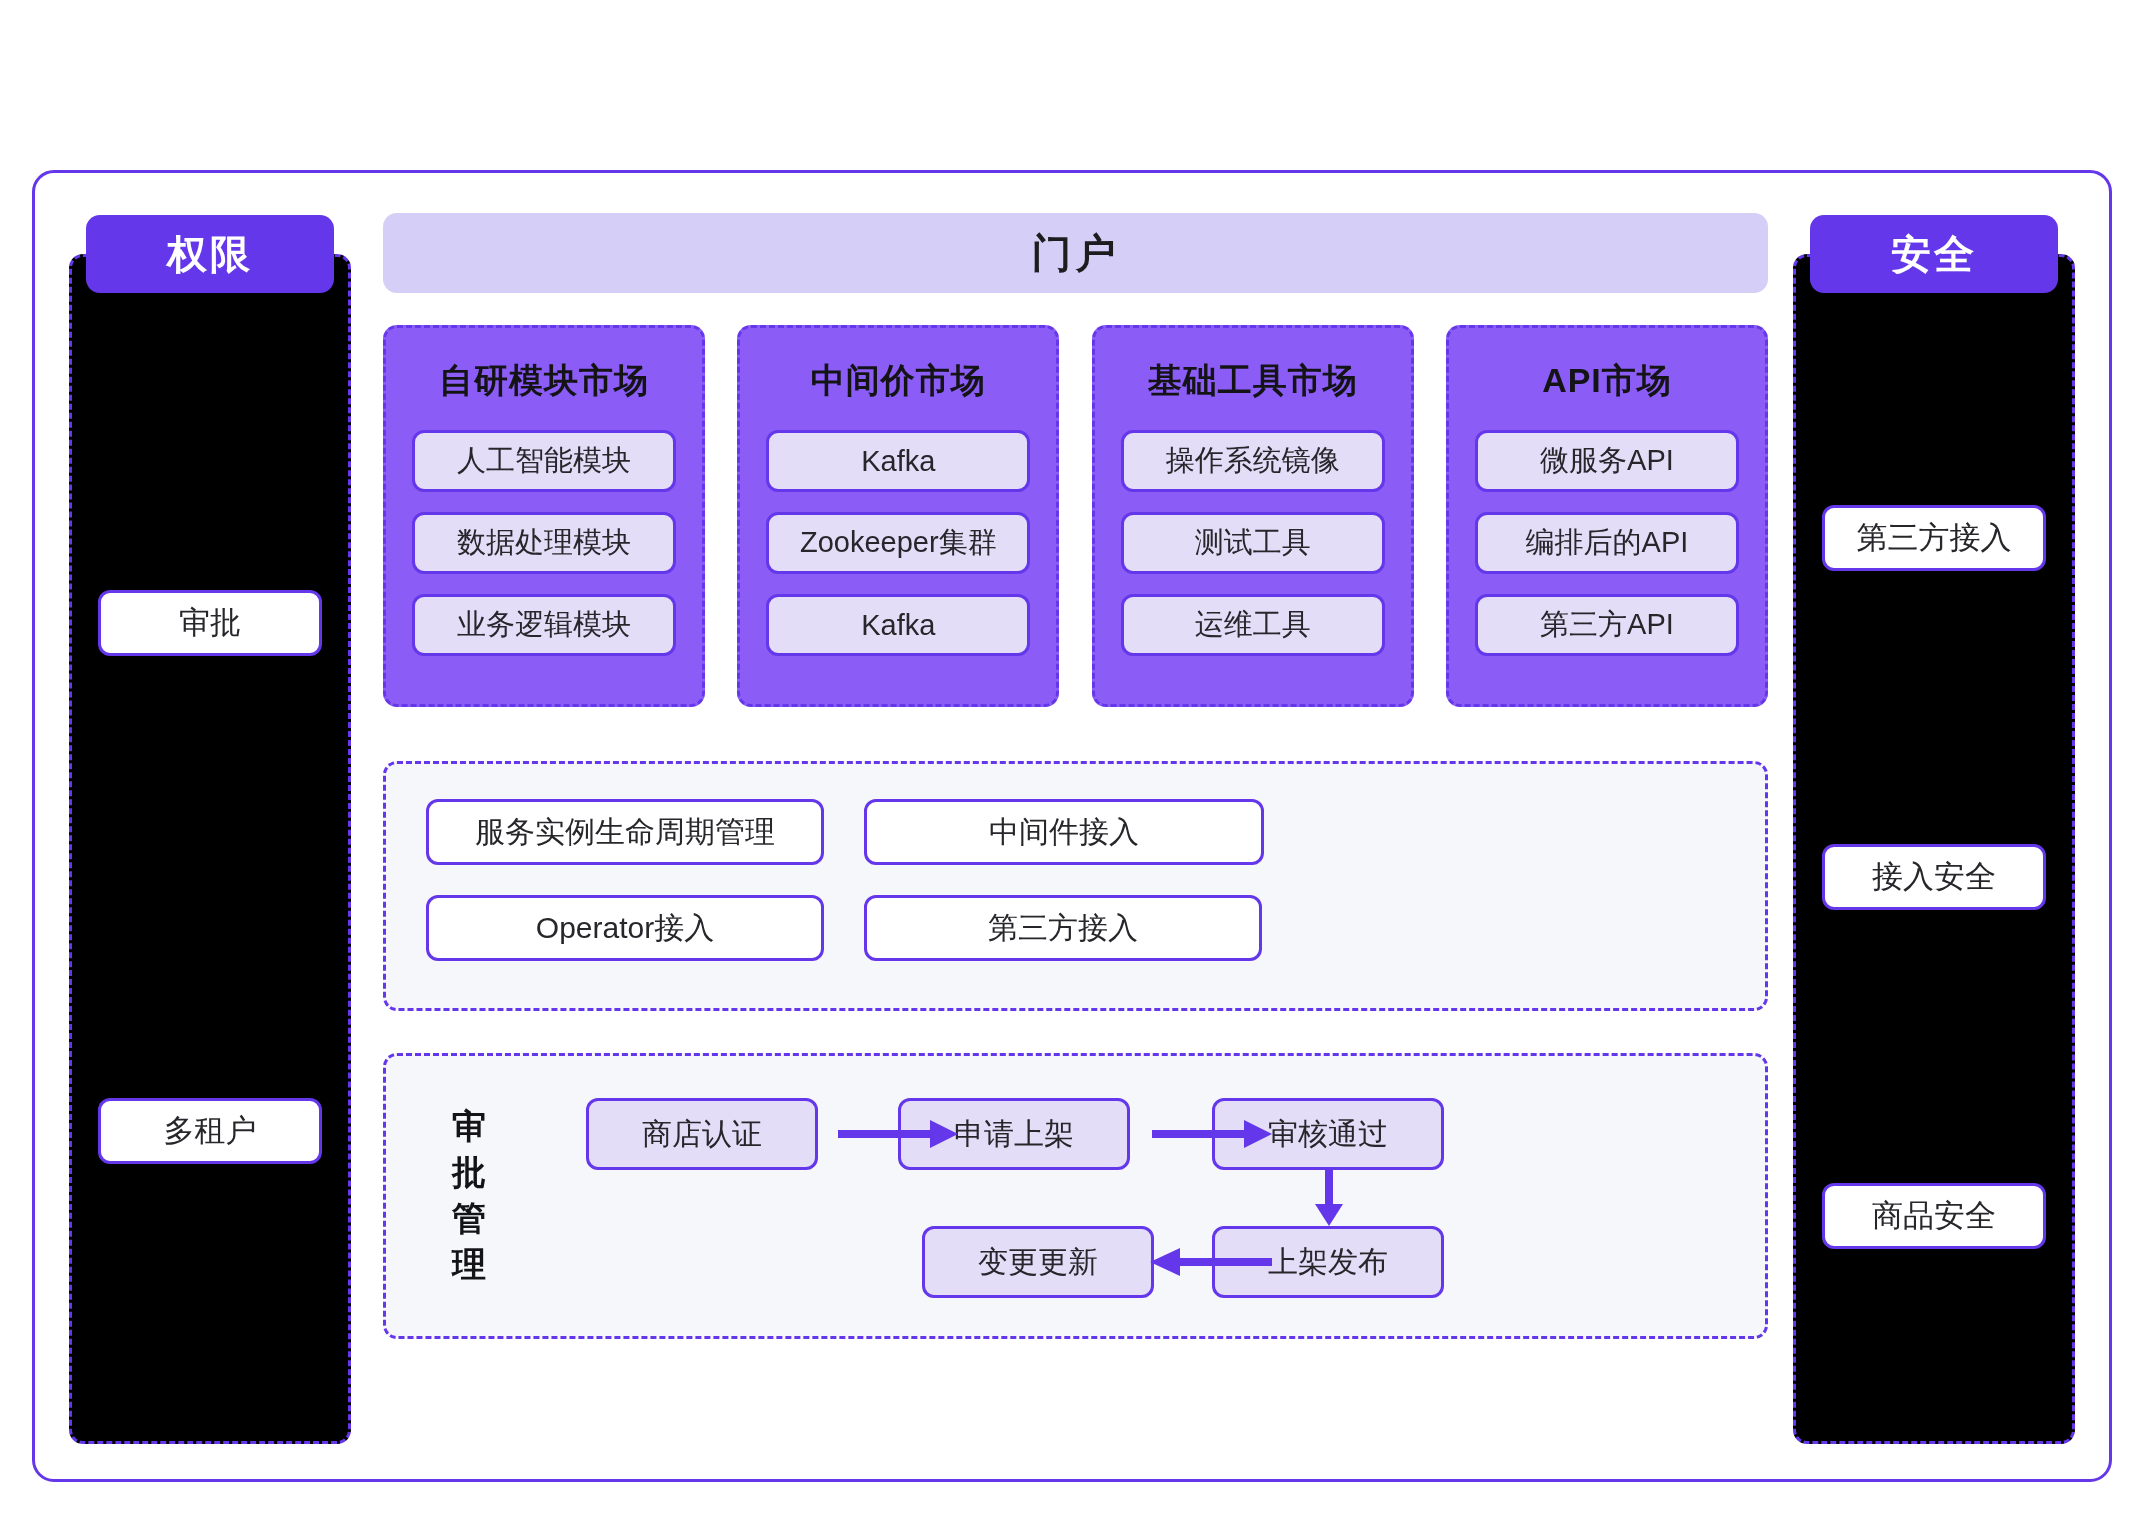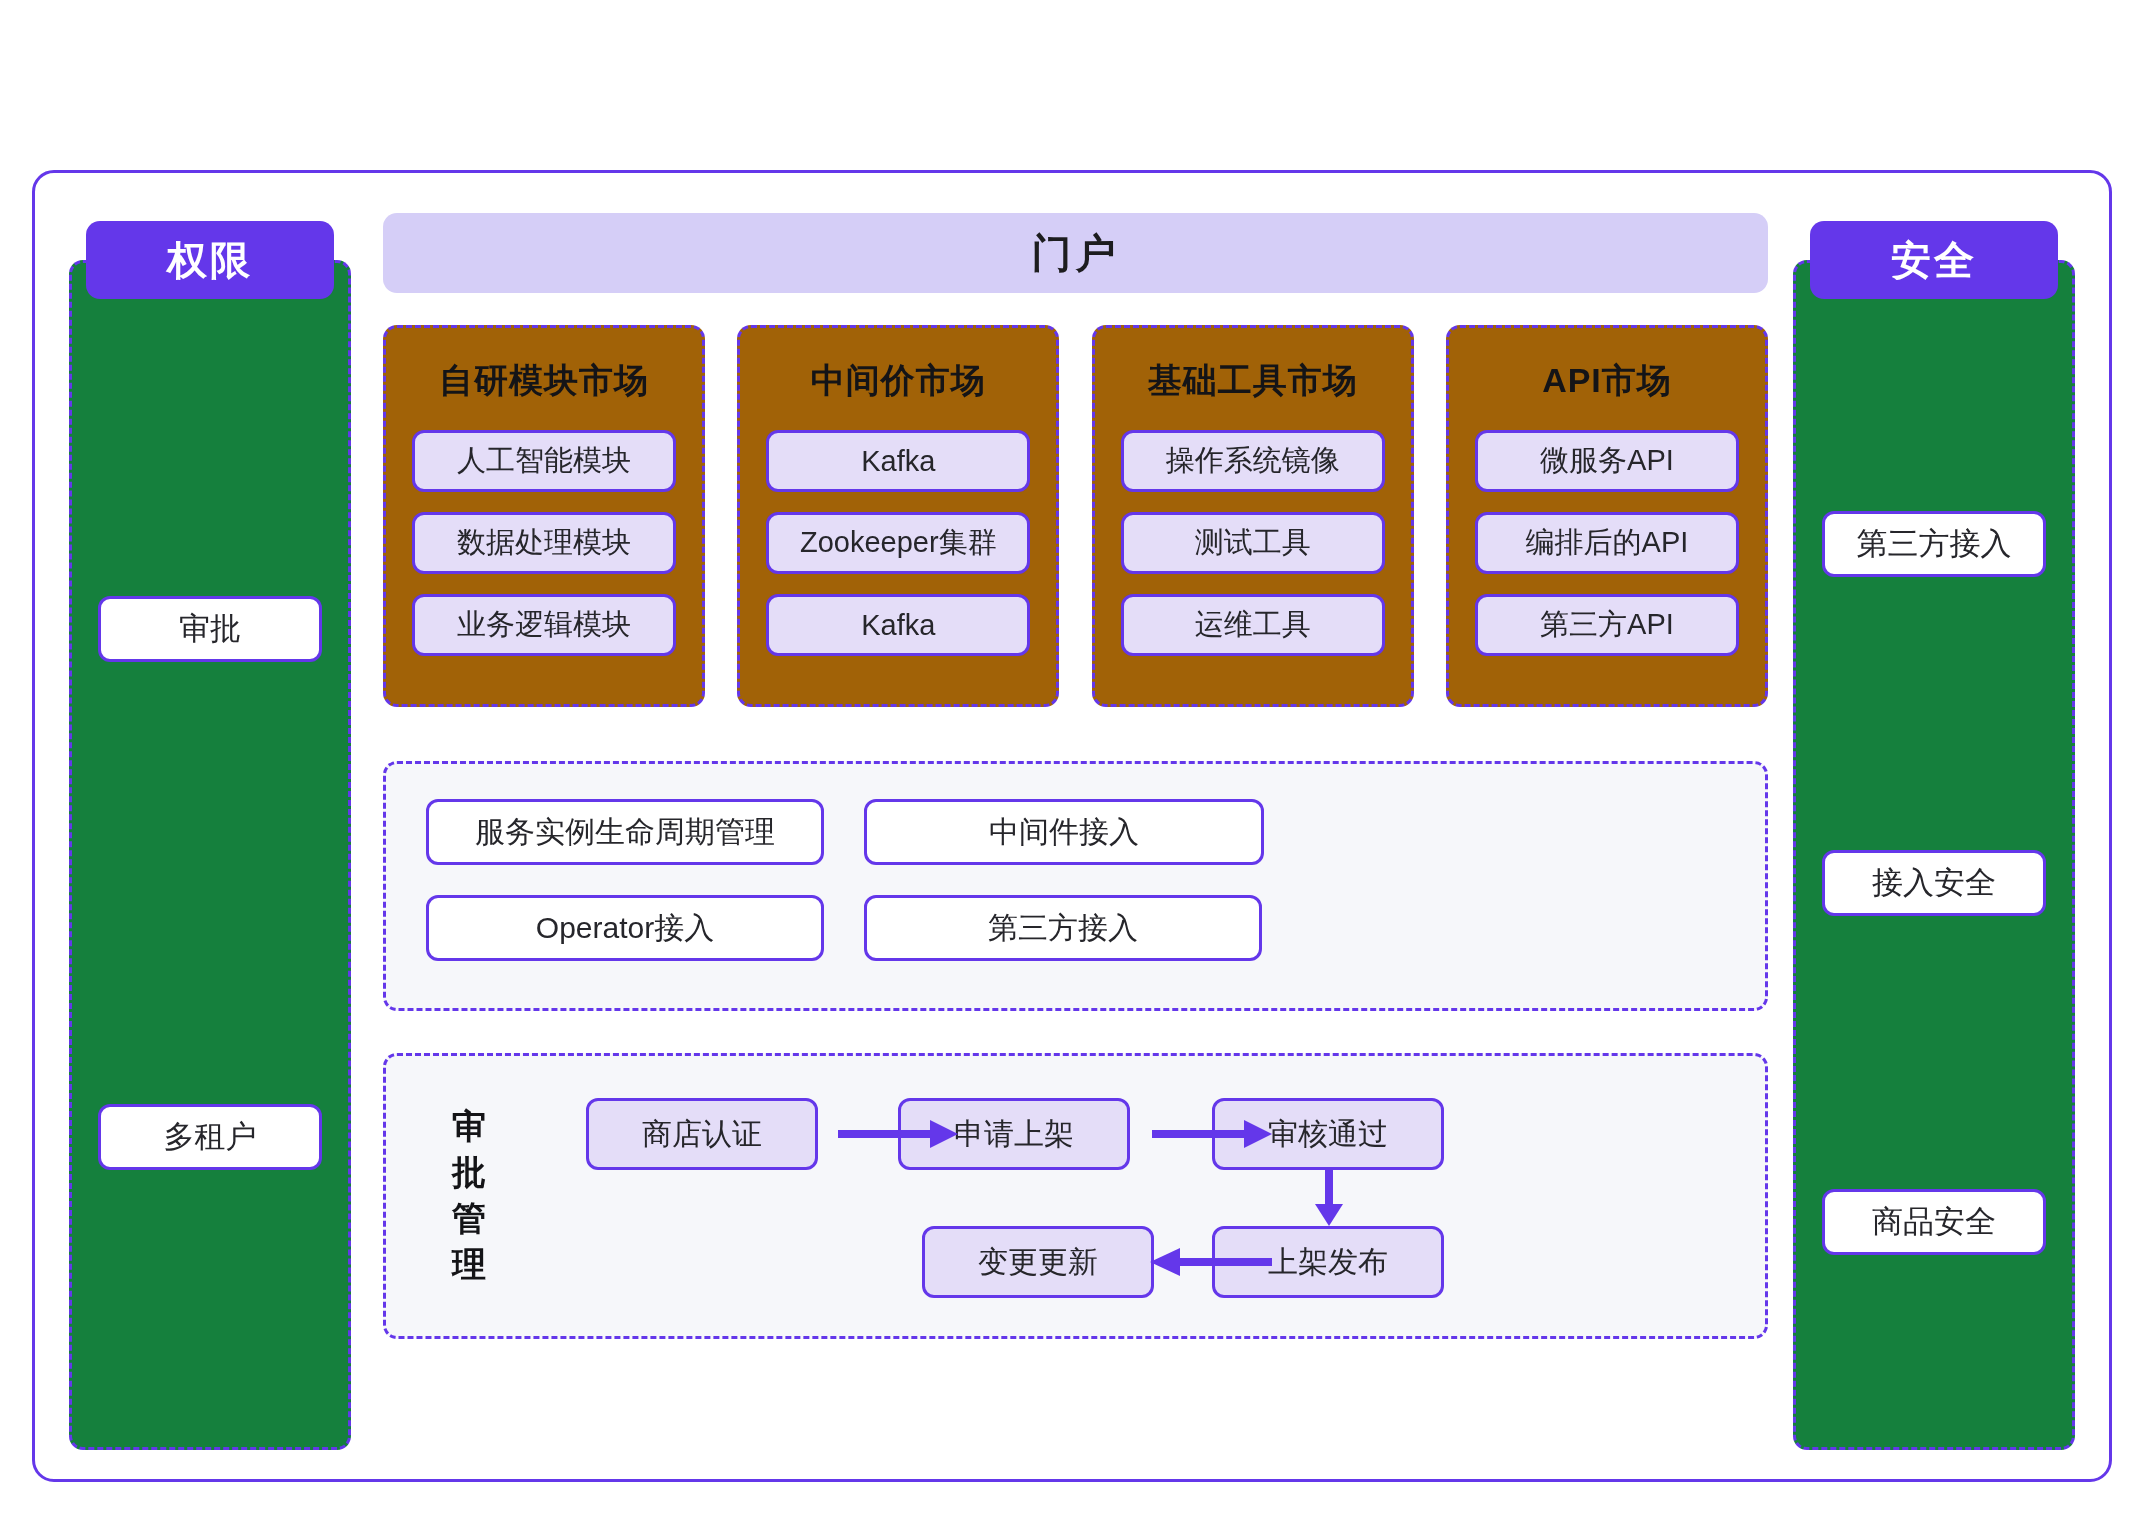--- a/index.html
+++ b/index.html
@@ -24,27 +24,27 @@
     height: 1312px;
     box-sizing: border-box;
     border: 3px solid #6437ea;
     border-radius: 22px;
     background: #ffffff;
   }
 
   
   .side-col {
     position: absolute;
-    top: 87px;
+    top: 81px;
     width: 282px;
     height: 1190px;
     box-sizing: border-box;
     border: 3px dashed #6437ea;
     border-radius: 14px;
-    background: #15803d;
+    background: #000000;
   }
   #perm-col { left: 34px; }
   #sec-col  { right: 34px; }
 
   .side-badge {
     position: absolute;
     top: -42px;
     left: 50%;
     transform: translateX(-50%);
     width: 248px;
@@ -121,21 +121,21 @@
     height: 382px;
     display: flex;
     justify-content: space-between;
   }
   .market-card {
     width: 322px;
     height: 100%;
     box-sizing: border-box;
     border: 3px dashed #6437ea;
     border-radius: 14px;
-    background: #a16207;
+    background: #8b5cf6;
     padding: 30px 26px 22px 26px;
     display: flex;
     flex-direction: column;
     align-items: center;
   }
   .market-title {
     font-size: 34px;
     font-weight: bold;
     letter-spacing: 1px;
     color: #141417;

